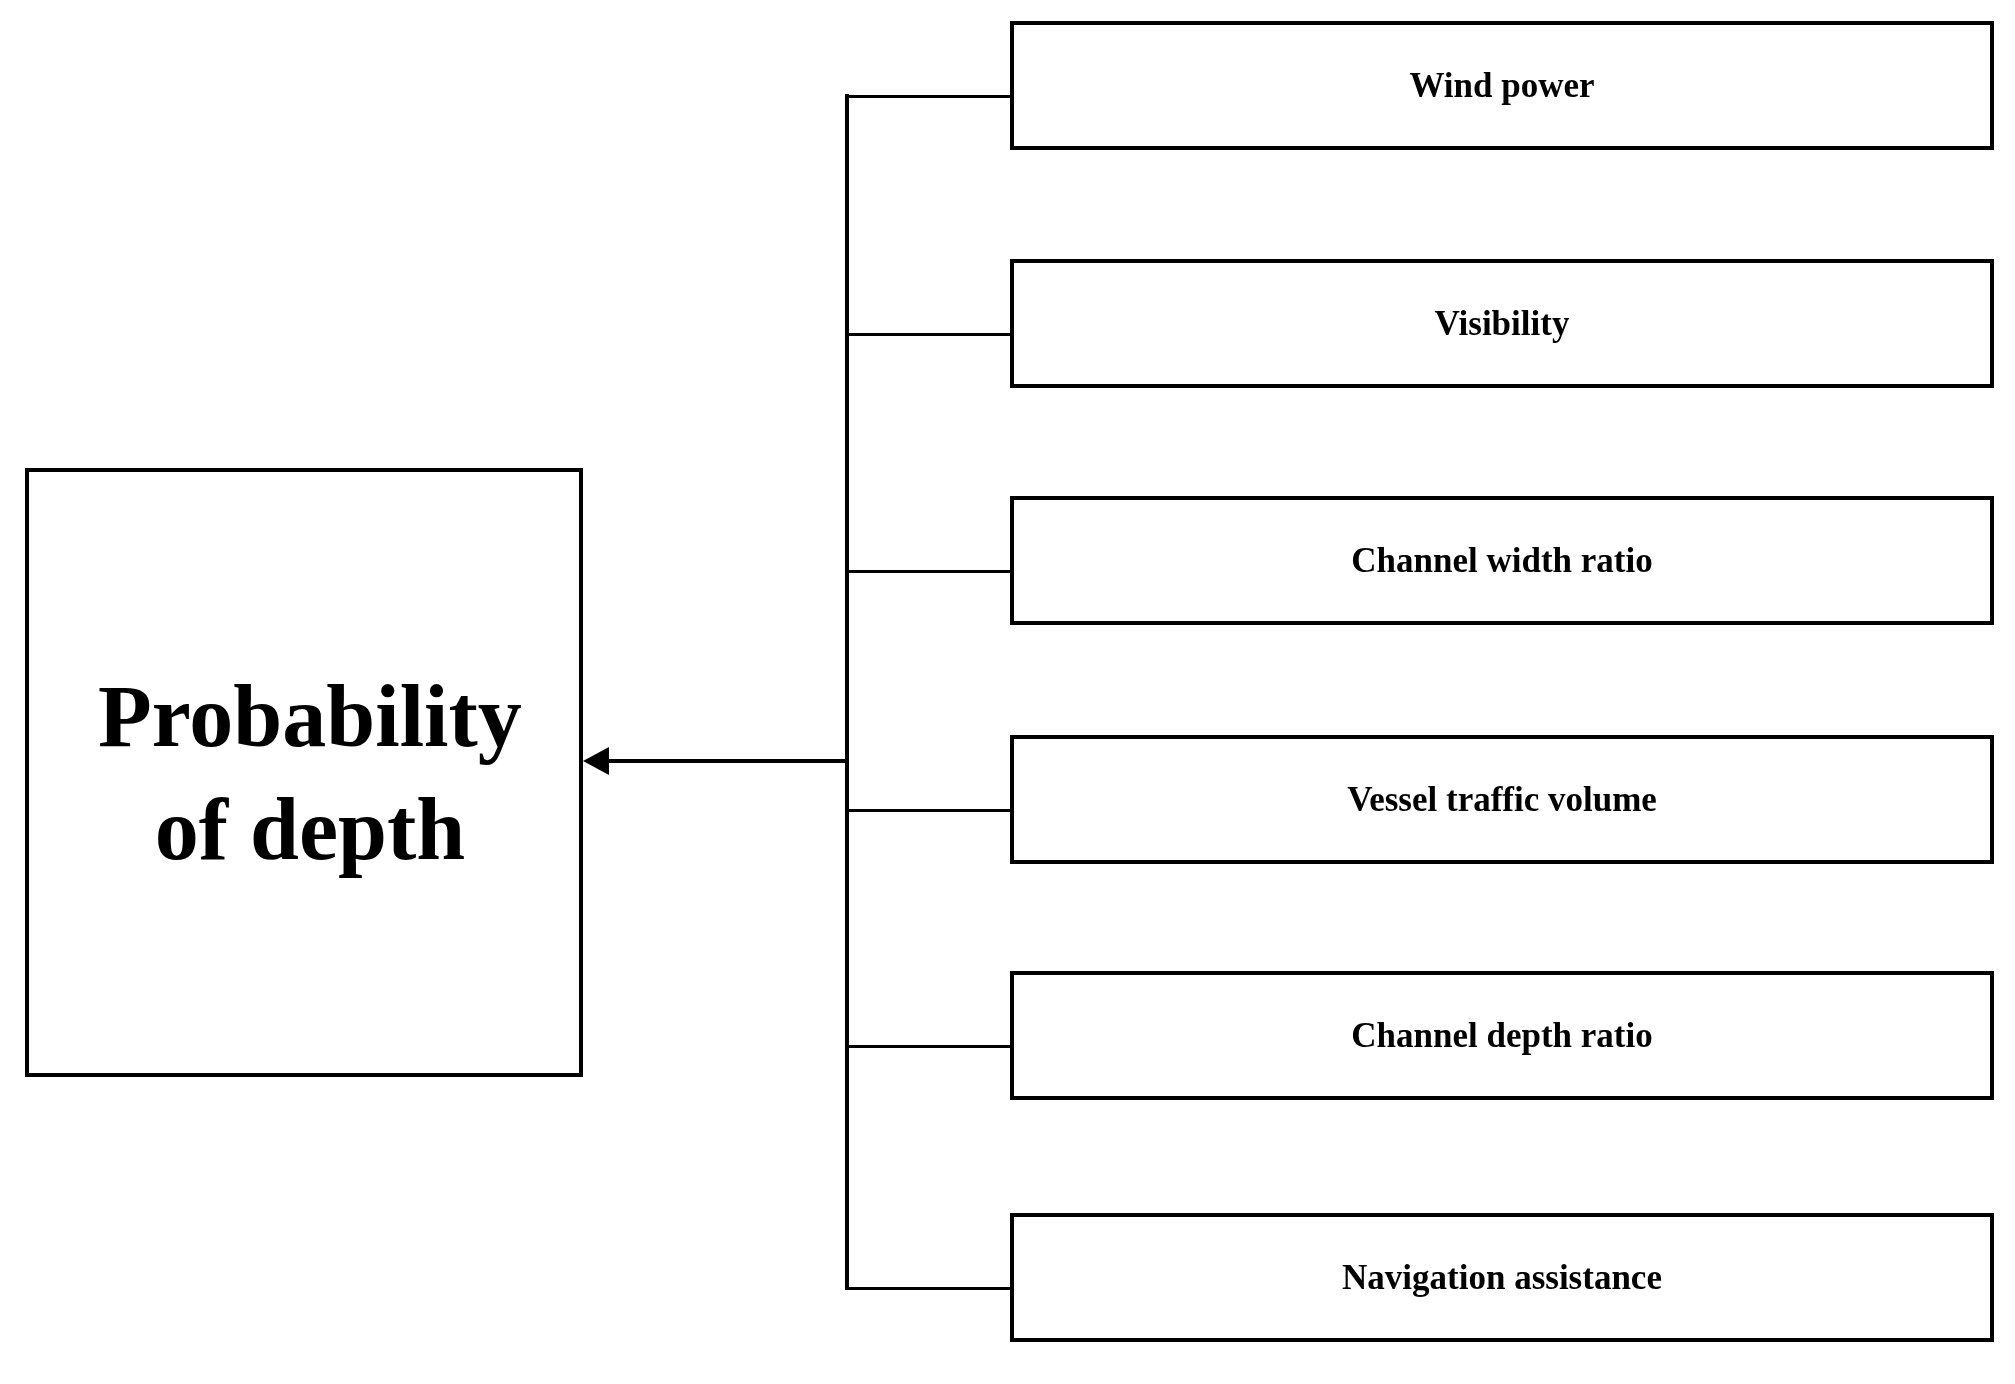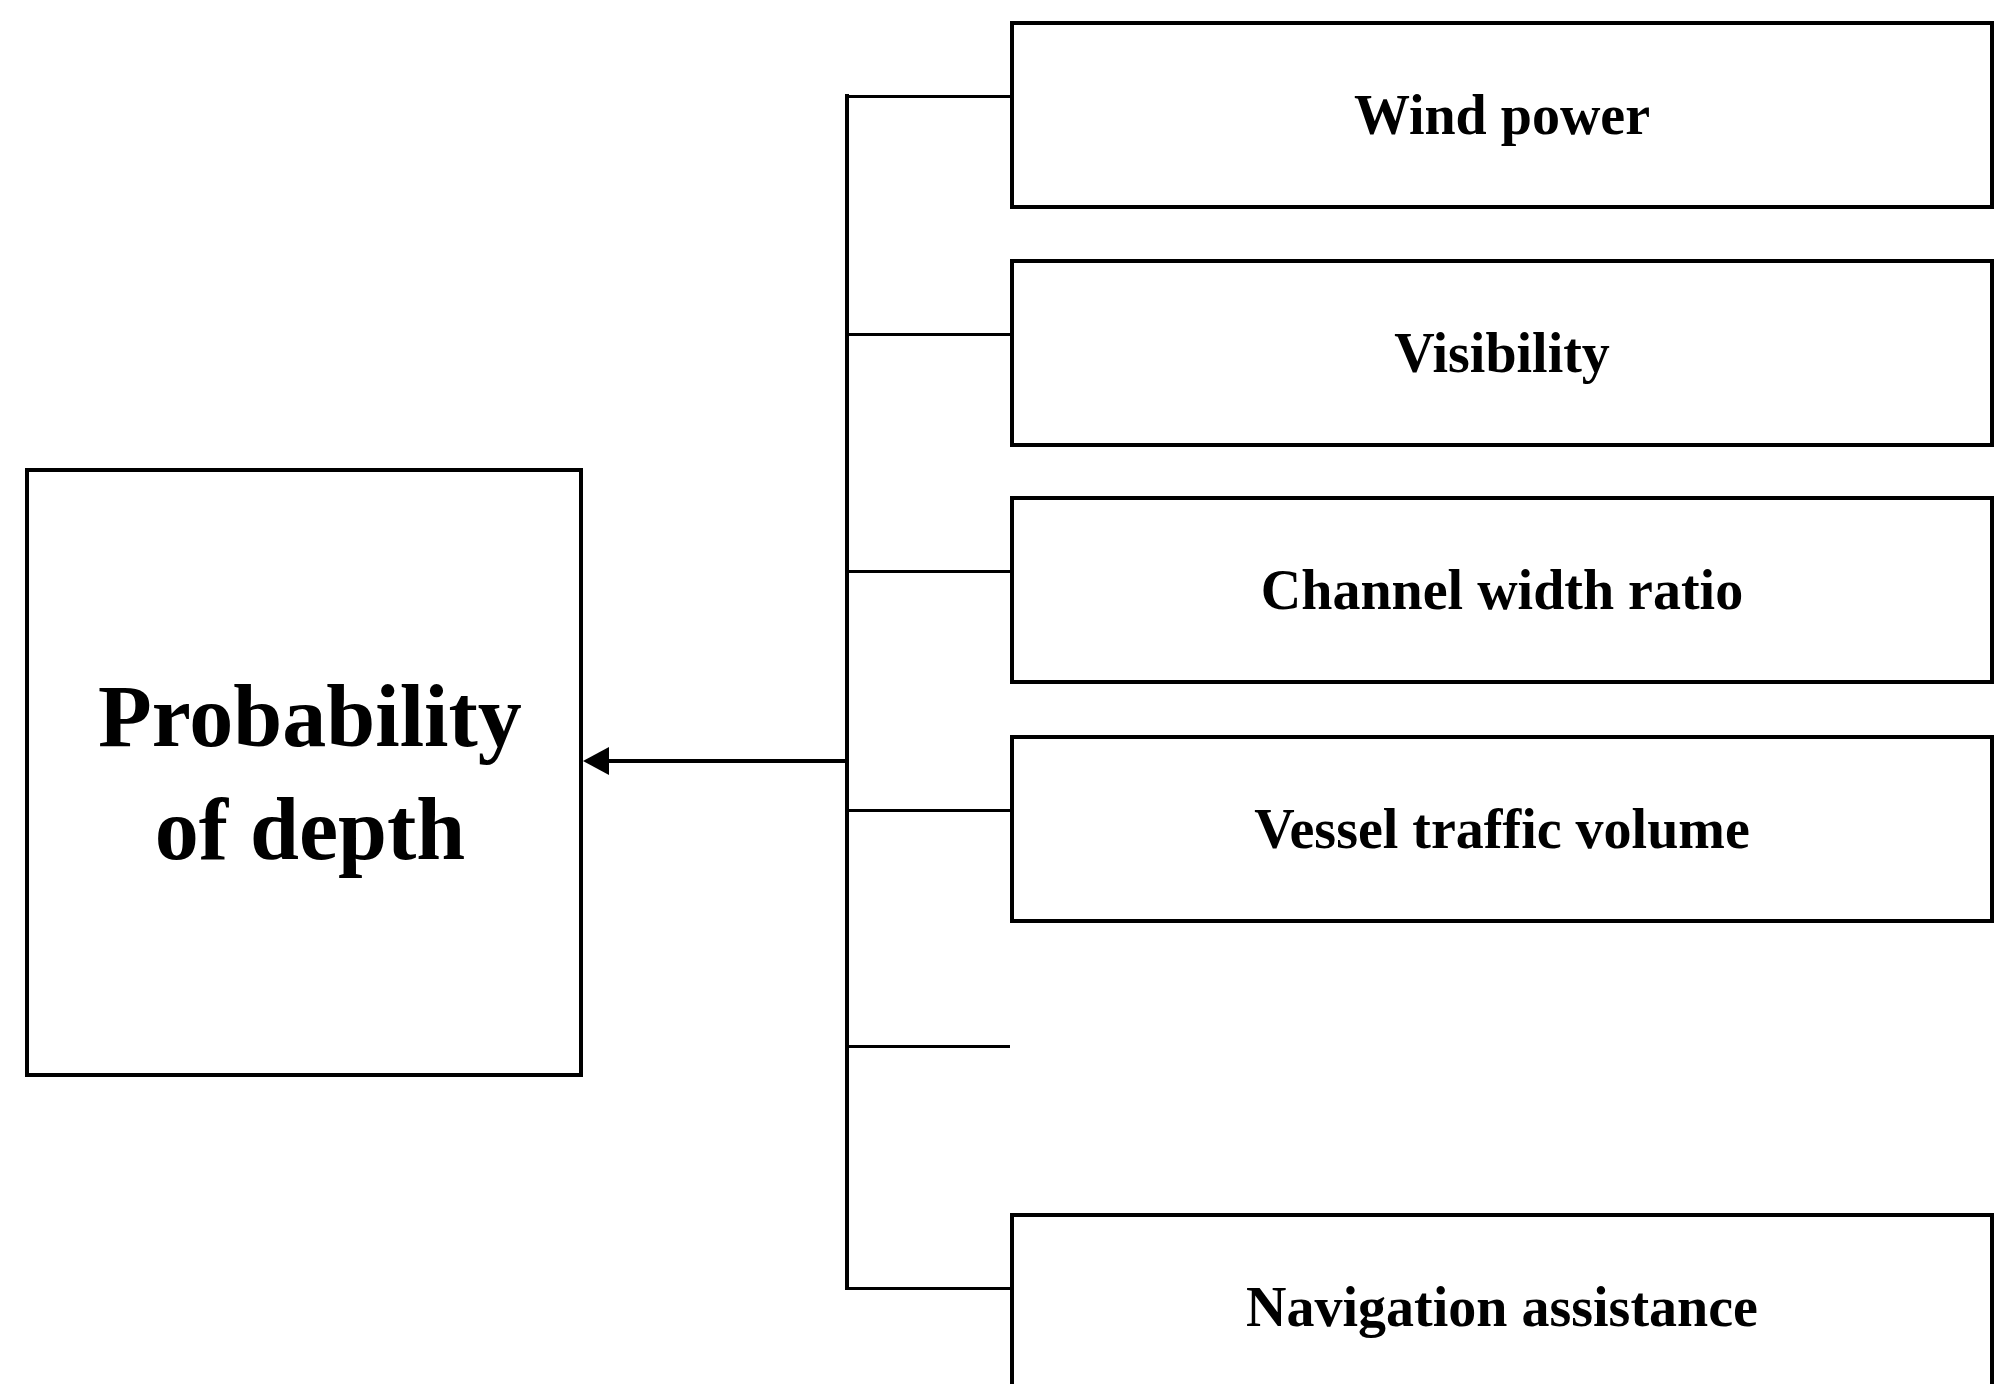--- a/index.html
+++ b/index.html
@@ -40,29 +40,29 @@
     line-height: 113px;
   }
   .left-box .label span {
     display: block;
   }
   
   .factor-box {
     position: absolute;
     left: 1010px;
     width: 984px;
-    height: 188px;
+    height: 129px;
     border: 4px solid #000000;
     box-sizing: border-box;
     display: flex;
     align-items: center;
     justify-content: center;
     text-align: center;
     font-weight: bold;
-    font-size: 56px;
+    font-size: 35px;
     line-height: 1;
   }
   
   .trunk {
     position: absolute;
     left: 845px;
     top: 94px;
     width: 4px;
     height: 1196px;
     background: #000000;
@@ -114,15 +114,16 @@
   <div class="connector" style="top:333px"></div>
   <div class="connector" style="top:570px"></div>
   <div class="connector" style="top:809px"></div>
   <div class="connector" style="top:1045px"></div>
   <div class="connector" style="top:1287px"></div>
 
   <div class="factor-box" style="top:21px">Wind power</div>
   <div class="factor-box" style="top:259px">Visibility</div>
   <div class="factor-box" style="top:496px">Channel width ratio</div>
   <div class="factor-box" style="top:735px">Vessel traffic volume</div>
+  <div class="factor-box" style="top:971px">Channel depth ratio</div>
   <div class="factor-box" style="top:1213px">Navigation assistance</div>
 
 </div>
 
 </body></html>

